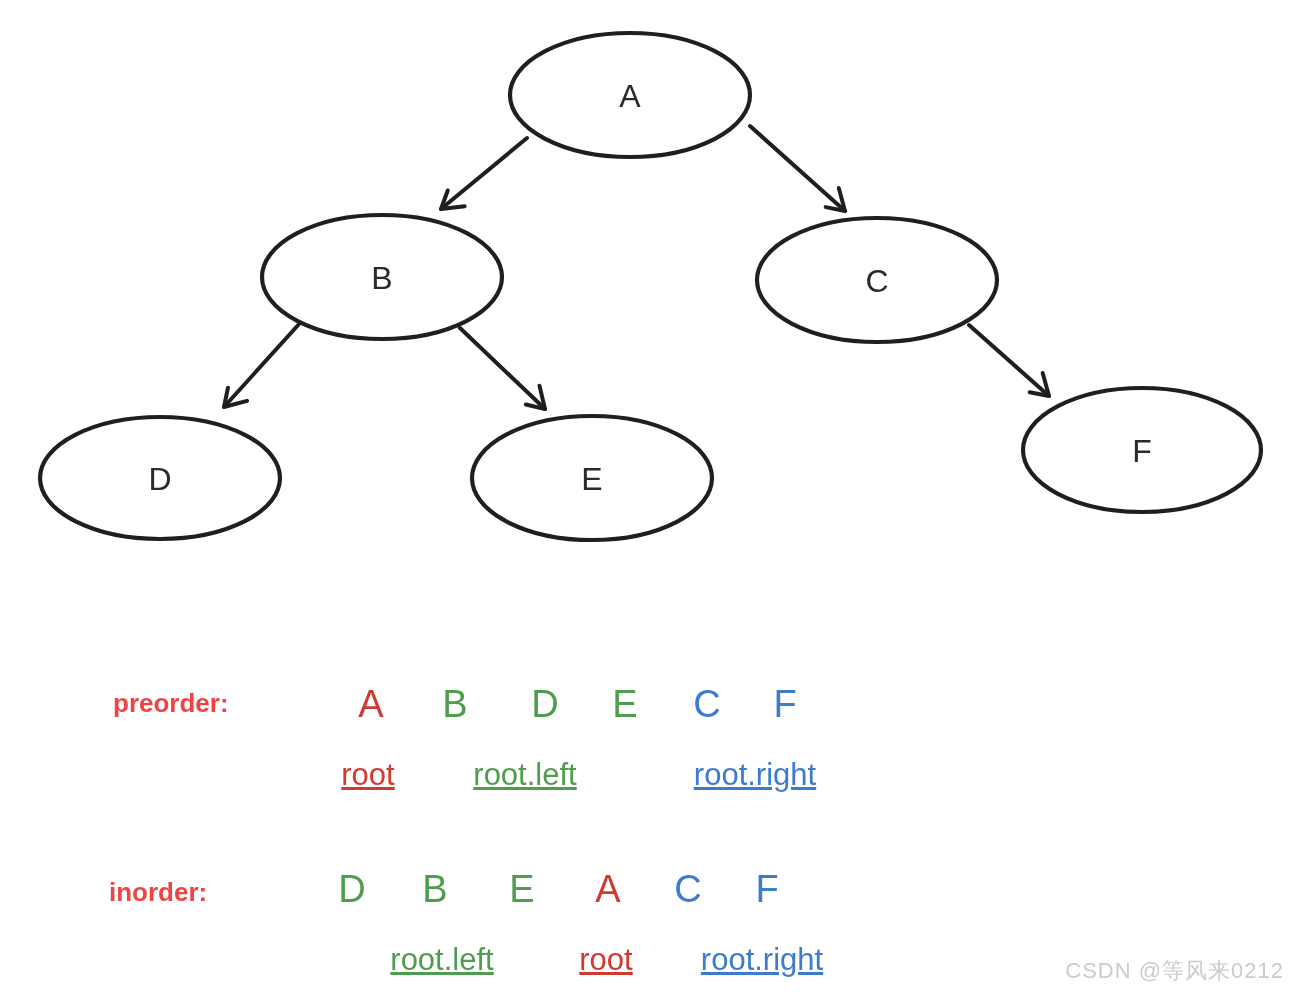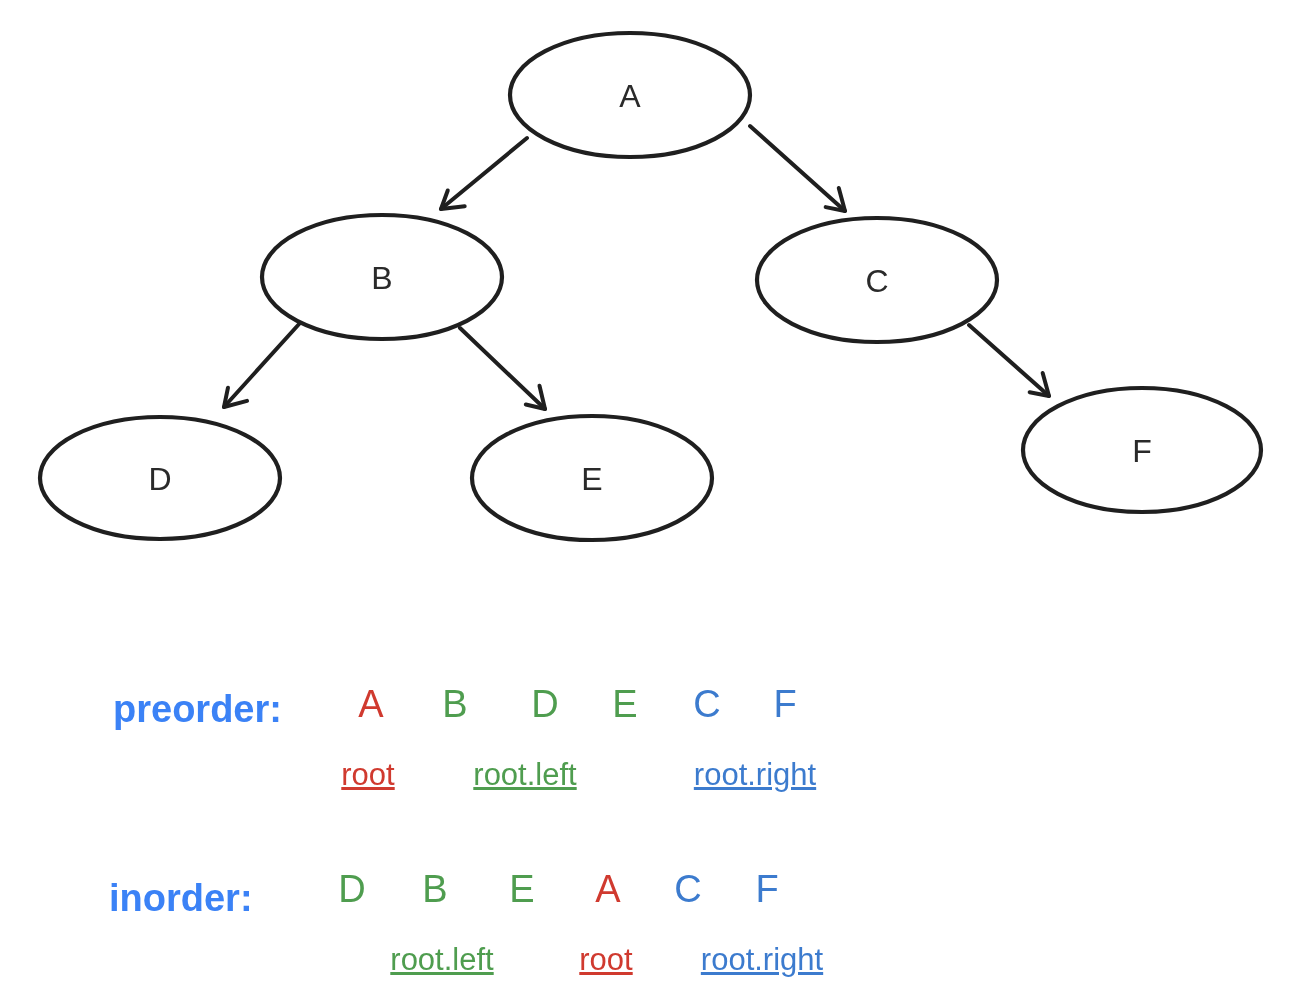--- a/index.html
+++ b/index.html
@@ -6,21 +6,21 @@
   .canvas{
     position:relative;
     width:1294px;height:996px;
     background:#ffffff;
     font-family:"Liberation Sans", sans-serif;
     overflow:hidden;
   }
   #tree-svg{position:absolute;left:0;top:0;}
   .seq-label{
     position:absolute;
-    font-size:38px;font-weight:700;color:#3b82f6;
+    font-size:26px;font-weight:700;color:#ef4444;
     white-space:nowrap;
   }
   .seq-letter{
     position:absolute;
     font-size:38px;font-weight:500;
     transform:translateX(-50%);
     white-space:nowrap;
   }
   .seg-label{
     position:absolute;
@@ -94,13 +94,14 @@
       <span class="seq-letter" style="left: 608px; top: 868px; color: rgb(208, 58, 47);">A</span>
       <span class="seq-letter" style="left: 688px; top: 868px; color: rgb(60, 123, 206);">C</span>
       <span class="seq-letter" style="left: 767px; top: 868px; color: rgb(60, 123, 206);">F</span>
     </div>
   <div id="inorder-segments">
       <span class="seg-label" style="left: 442px; top: 942px; color: rgb(79, 157, 79);">root.left</span>
       <span class="seg-label" style="left: 606px; top: 942px; color: rgb(208, 58, 47);">root</span>
       <span class="seg-label" style="left: 762px; top: 942px; color: rgb(60, 123, 206);">root.right</span>
     </div>
 
+  <div class="watermark">CSDN @等风来0212</div>
 </div>
 
 </body></html>

